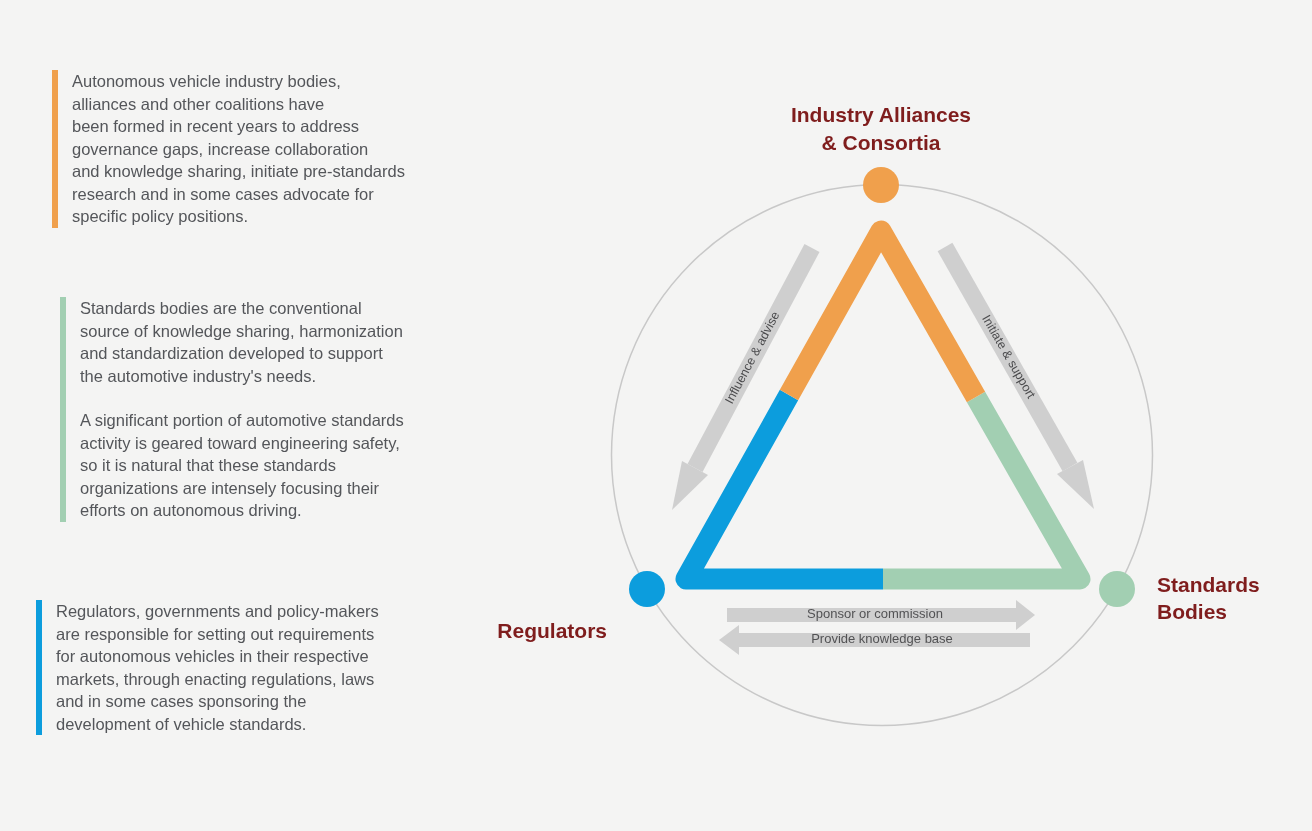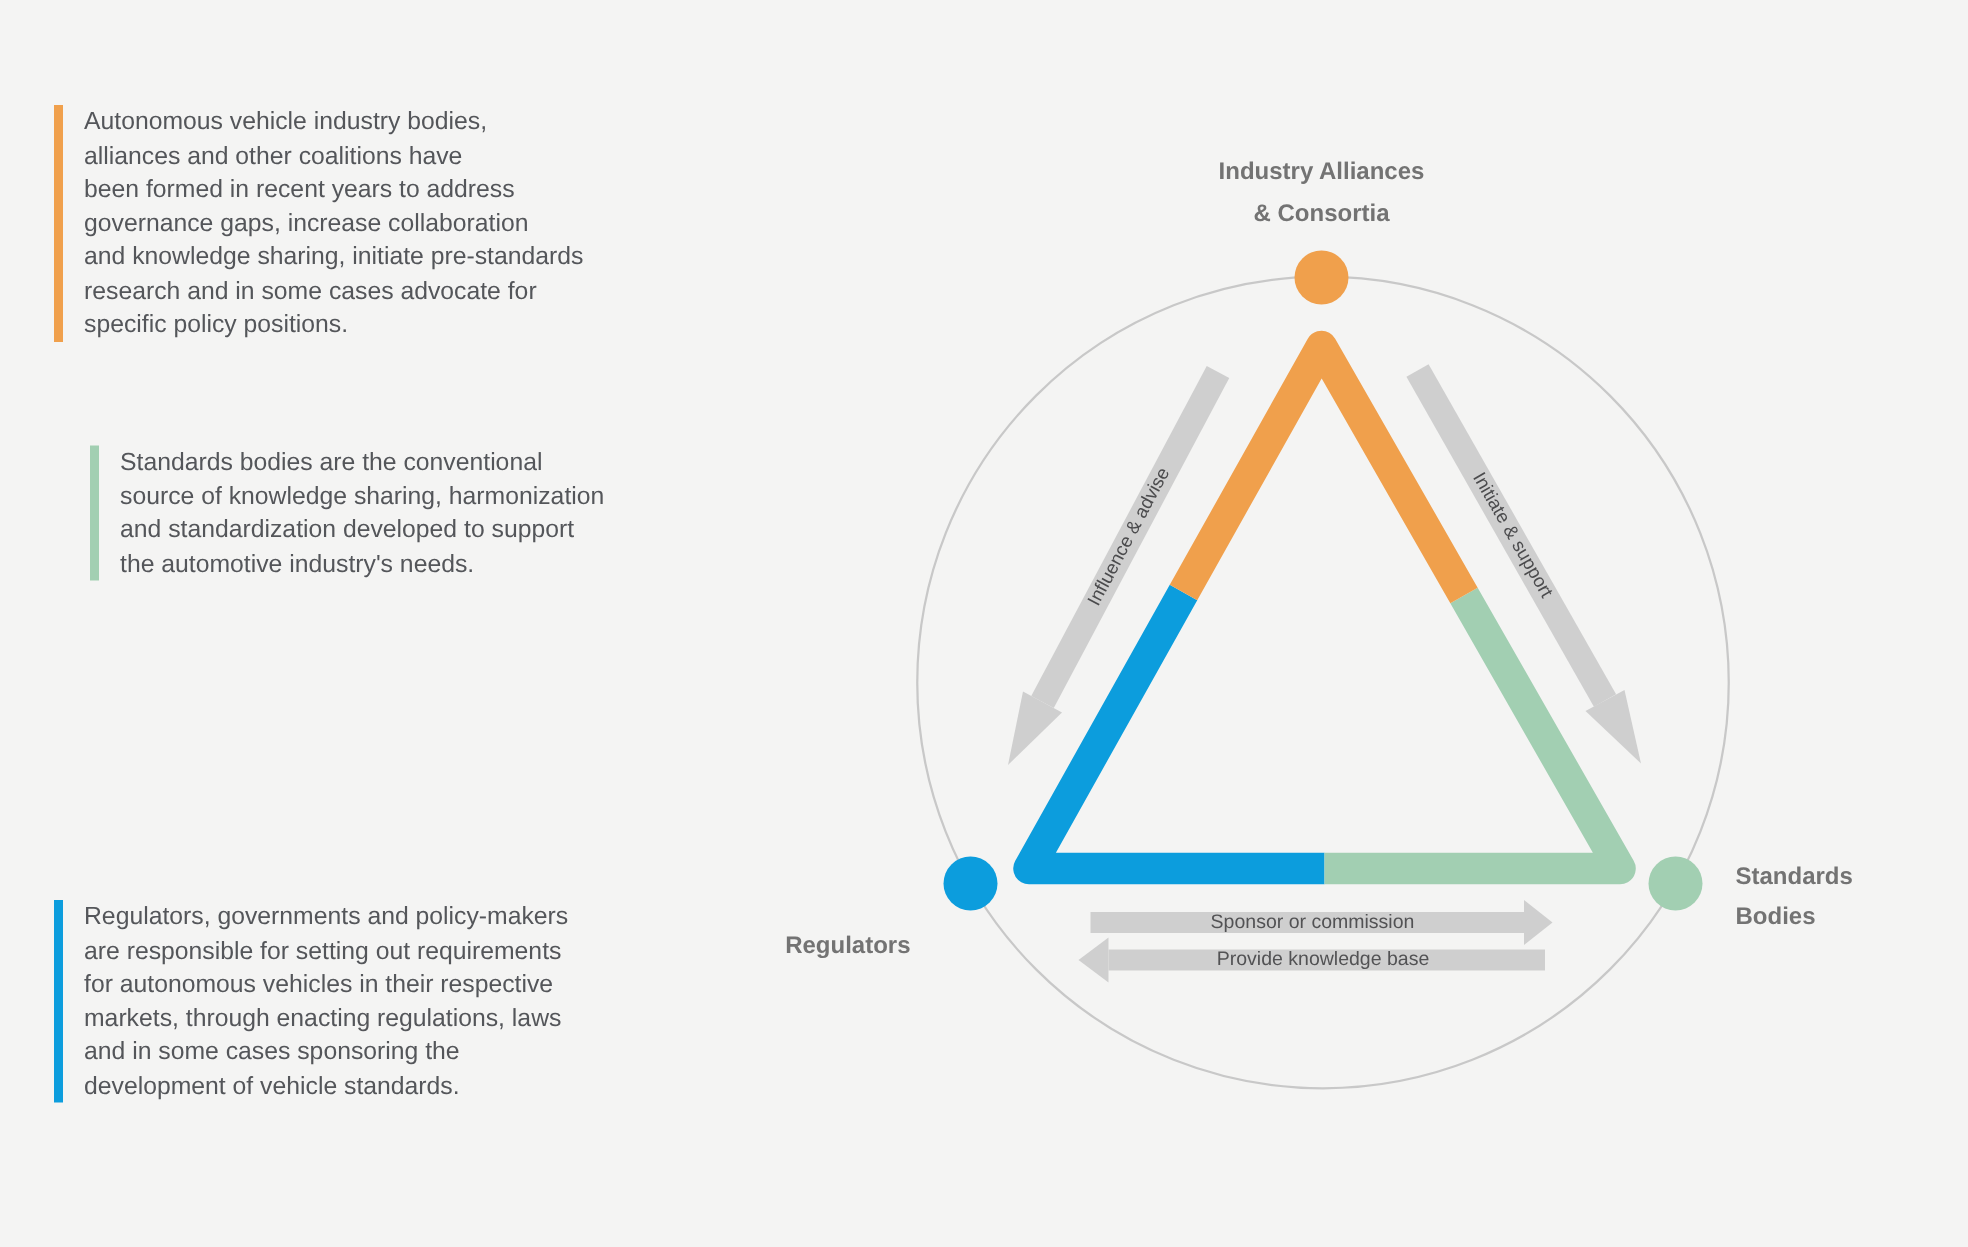--- a/index.html
+++ b/index.html
@@ -12,26 +12,26 @@
     position:absolute;left:36px;width:430px;
     border-left:6px solid #ccc;
     padding-left:14px;box-sizing:border-box;
   }
   .text-block p{
     margin:0;
     font-size:16.5px;line-height:22.5px;color:#54565A;
     white-space:pre-line;
   }
   .text-block p + p{margin-top:22px;}
-  .accent-orange{border-left-color:#F0A04C;}
+  .accent-orange{border-left-color:#F0A04C;margin-left:16px;}
   .accent-green{border-left-color:#A2CFB2;margin-left:24px;}
   .accent-blue{border-left-color:#0C9DDD;}
   .diagram-label{
     position:absolute;
-    font-weight:bold;font-size:16px;line-height:28px;color:#737373;
+    font-weight:bold;font-size:21px;line-height:28px;color:#7f1d1d;
     white-space:pre-line;
   }
   #label-top{left:681px;top:101px;width:400px;text-align:center;}
   #label-left{left:397px;top:577px;width:210px;text-align:right;margin-top:40px;}
   #label-right{left:1157px;top:571px;width:150px;text-align:left;line-height:27px;}
   svg{position:absolute;left:450px;top:0;}
   svg text{font-family:"Liberation Sans", sans-serif;}
   .band-label{font-size:12.5px;fill:#4B4B4D;}
   .h-arrow-label{font-size:13px;fill:#525254;}
 </style>
@@ -46,20 +46,25 @@
 governance gaps, increase collaboration
 and knowledge sharing, initiate pre-standards
 research and in some cases advocate for
 specific policy positions.</p>
   </div>
   <div class="text-block accent-green" style="top:297px">
     <p>Standards bodies are the conventional
 source of knowledge sharing, harmonization
 and standardization developed to support
 the automotive industry's needs.</p>
+    <p>A significant portion of automotive standards
+activity is geared toward engineering safety,
+so it is natural that these standards
+organizations are intensely focusing their
+efforts on autonomous driving.</p>
   </div>
   <div class="text-block accent-blue" style="top:600px">
     <p>Regulators, governments and policy-makers
 are responsible for setting out requirements
 for autonomous vehicles in their respective
 markets, through enacting regulations, laws
 and in some cases sponsoring the
 development of vehicle standards.</p>
   </div>
 </div>

